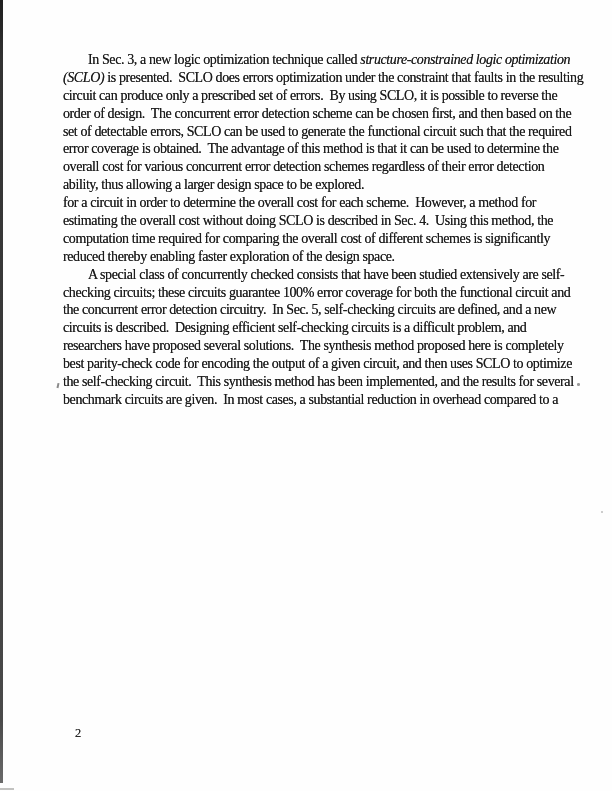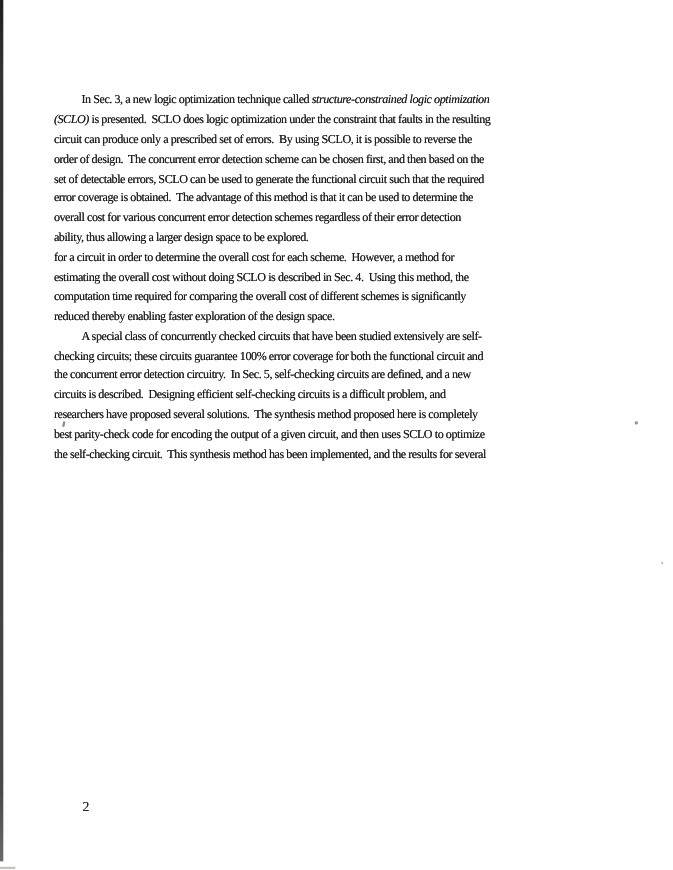--- a/index.html
+++ b/index.html
@@ -23,28 +23,27 @@
     background: linear-gradient(180deg, #1f1f1f 0%, #333 8%, #3c3c3c 55%, #4a4a4a 92%, #6a6a6a 100%);
   }
   .edge-smudge-bottom {
     position: absolute;
     left: 0; top: 788px;
     width: 14px; height: 2px;
     background: #c2c2c0;
   }
   .text-block {
     position: absolute;
-    left: 49px; top: 51px;
+    left: 63px; top: 51px;
     width: 486px;
     color: #1c1c1c;
-    font-size: 11px;
+    font-size: 14px;
     letter-spacing: -0.4px;
     line-height: 17.9px;
     text-shadow: 0 0 0.4px rgba(25,25,25,0.8);
-    margin-top: 32px;
   }
   .para { margin: 0; }
   .line {
     display: block;
     white-space: pre;
     height: 17.9px;
   }
   .line.indent { padding-left: 25px; }
   .line em { font-style: italic; }
   .page-number {
@@ -83,44 +82,45 @@
 
 <div class="scan-page">
 
   <div class="edge-left"></div>
   <div class="edge-smudge-bottom"></div>
 
   <main class="text-block">
 
     <p class="para">
       <span class="line indent"><span>In Sec. 3, a new logic optimization technique called </span><em>structure-constrained logic optimization</em></span>
-      <span class="line"><em>(SCLO)</em><span> is presented.  SCLO does logic optimization under the constraint that faults in the resulting</span></span>
+      <span class="line"><em>(SCLO)</em><span> is presented.  SCLO does errors optimization under the constraint that faults in the resulting</span></span>
       <span class="line">circuit can produce only a prescribed set of errors.  By using SCLO, it is possible to reverse the</span>
       <span class="line">order of design.  The concurrent error detection scheme can be chosen first, and then based on the</span>
       <span class="line">set of detectable errors, SCLO can be used to generate the functional circuit such that the required</span>
       <span class="line">error coverage is obtained.  The advantage of this method is that it can be used to determine the</span>
       <span class="line">overall cost for various concurrent error detection schemes regardless of their error detection</span>
       <span class="line">ability, thus allowing a larger design space to be explored.</span>
     </p>
 
     <p class="para">
       <span class="line">for a circuit in order to determine the overall cost for each scheme.  However, a method for</span>
       <span class="line">estimating the overall cost without doing SCLO is described in Sec. 4.  Using this method, the</span>
       <span class="line">computation time required for comparing the overall cost of different schemes is significantly</span>
       <span class="line">reduced thereby enabling faster exploration of the design space.</span>
     </p>
 
     <p class="para">
-      <span class="line indent">A special class of concurrently checked circuits that have been studied extensively are self-</span>
+      <span class="line indent">A special class of concurrently checked consists that have been studied extensively are self-</span>
       <span class="line">checking circuits; these circuits guarantee 100% error coverage for both the functional circuit and</span>
       <span class="line">the concurrent error detection circuitry.  In Sec. 5, self-checking circuits are defined, and a new</span>
       <span class="line">circuits is described.  Designing efficient self-checking circuits is a difficult problem, and</span>
       <span class="line">researchers have proposed several solutions.  The synthesis method proposed here is completely</span>
       <span class="line">best parity-check code for encoding the output of a given circuit, and then uses SCLO to optimize</span>
       <span class="line">the self-checking circuit.  This synthesis method has been implemented, and the results for several</span>
+      <span class="line">benchmark circuits are given.  In most cases, a substantial reduction in overhead compared to a</span>
     </p>
 
   </main>
 
   <div class="artifact-tick"></div>
   <div class="artifact-dot"></div>
   <div class="artifact-speck"></div>
 
   <div class="page-number">2</div>
 

